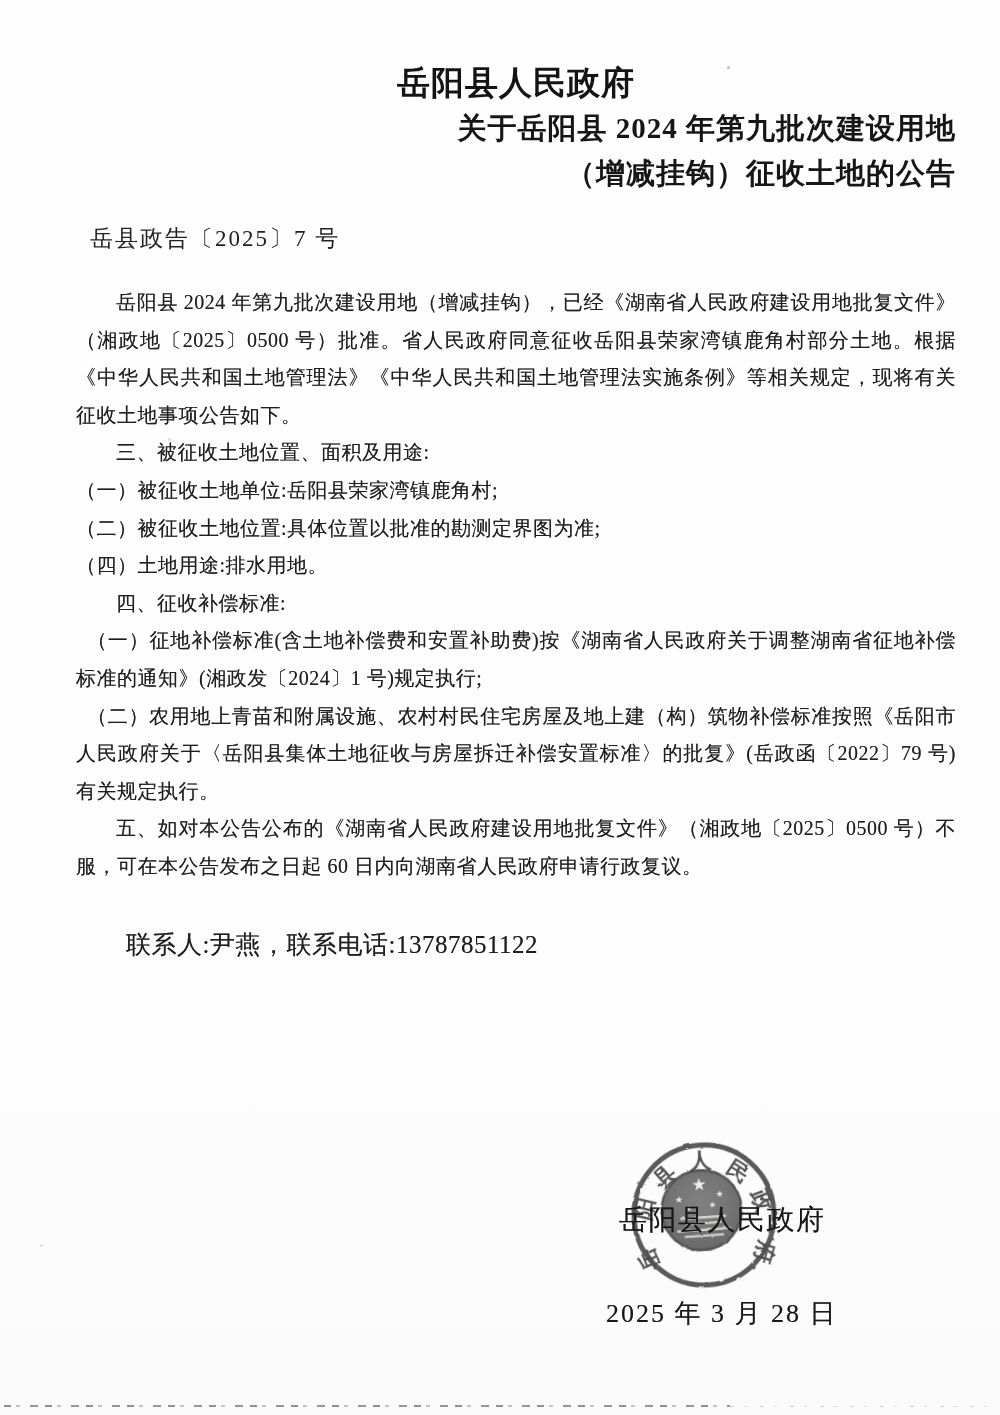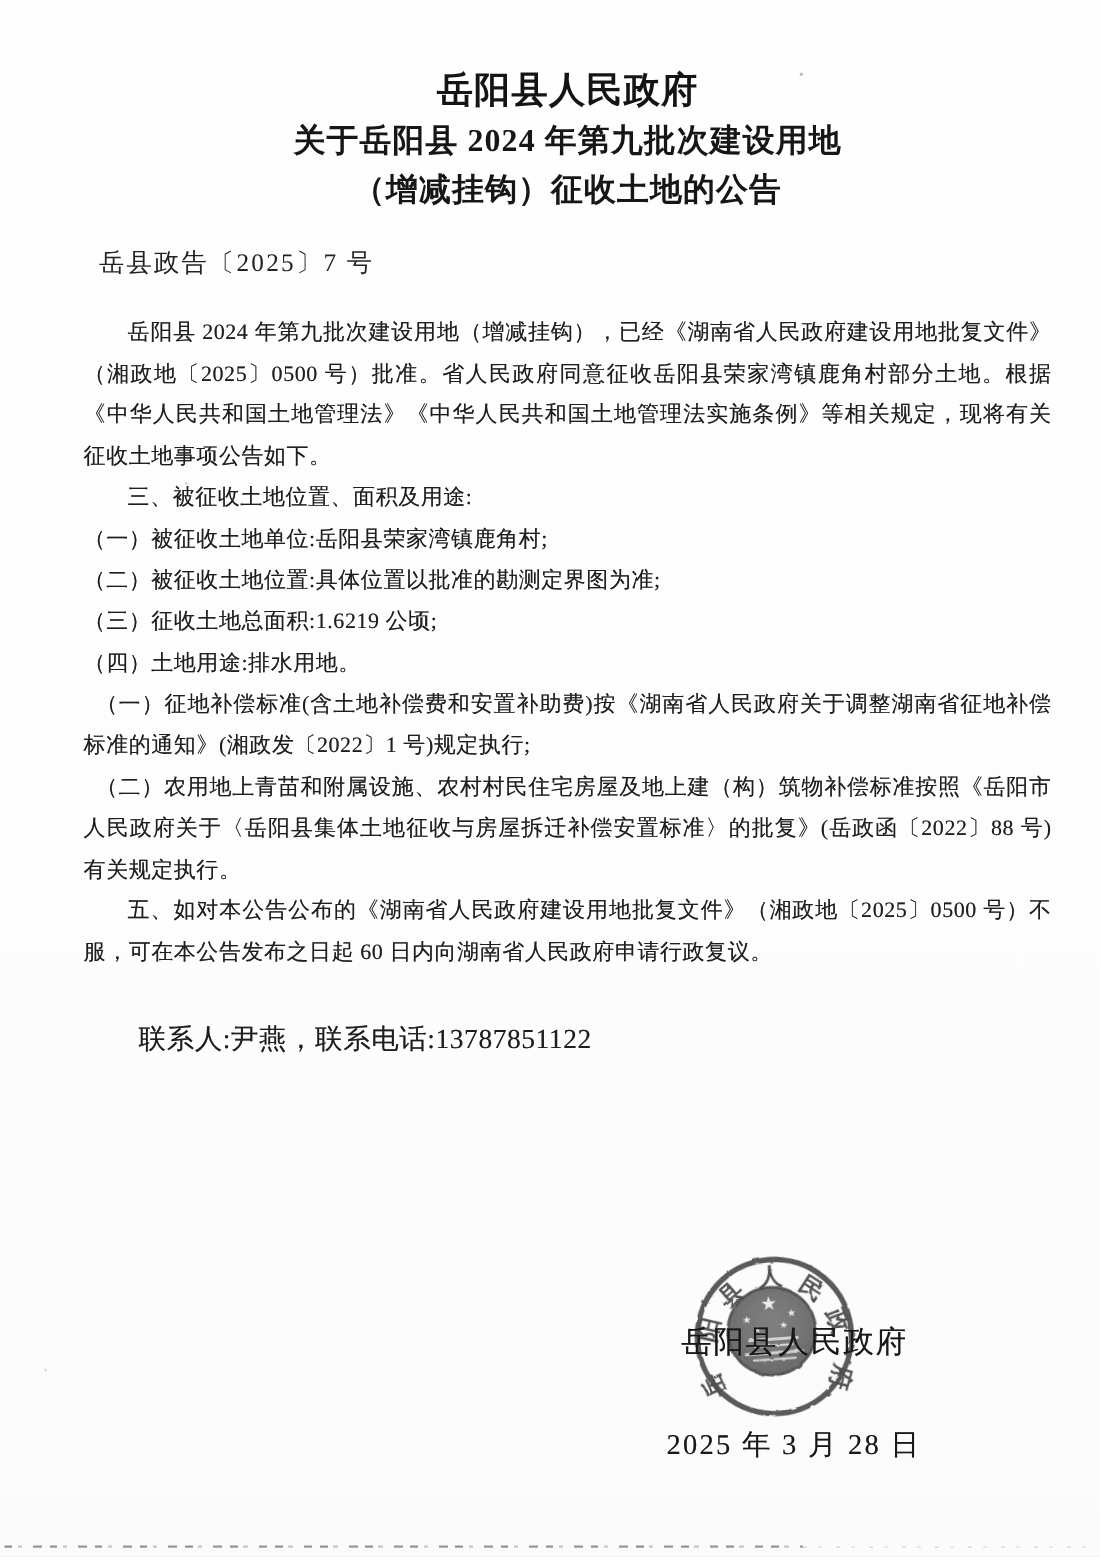--- a/index.html
+++ b/index.html
@@ -28,21 +28,21 @@
     font-weight:700;
     text-align:center;
     letter-spacing:1px;
     color:#141414;
   }
   .subtitle{
     margin:0;
     font-size:29px;
     line-height:45px;
     font-weight:700;
-    text-align:center;
+    text-align:right;
     letter-spacing:1px;
     color:#161616;
   }
   .doc-number{
     margin:27px 0 0 0;
     font-size:23px;
     line-height:32px;
     text-align:left;
     letter-spacing:2px;
     transform:translateX(14px);
@@ -132,24 +132,24 @@
     <div class="subtitle">关于岳阳县 2024 年第九批次建设用地</div>
     <div class="subtitle">（增减挂钩）征收土地的公告</div>
 
     <div class="doc-number">岳县政告〔2025〕7 号</div>
 
     <div class="body-text">
       <p class="p-indent">岳阳县 2024 年第九批次建设用地（增减挂钩），已经《湖南省人民政府建设用地批复文件》（湘政地〔2025〕0500 号）批准。省人民政府同意征收岳阳县荣家湾镇鹿角村部分土地。根据《中华人民共和国土地管理法》《中华人民共和国土地管理法实施条例》等相关规定，现将有关征收土地事项公告如下。</p>
       <p class="p-indent">三、被征收土地位置、面积及用途:</p>
       <p class="p-flush">（一）被征收土地单位:岳阳县荣家湾镇鹿角村;</p>
       <p class="p-flush">（二）被征收土地位置:具体位置以批准的勘测定界图为准;</p>
-      <p class="p-flush">（三）征收土地总面积:1.6219 公顷;</p>
       <p class="p-flush">（四）土地用途:排水用地。</p>
-      <p class="p-half">（一）征地补偿标准(含土地补偿费和安置补助费)按《湖南省人民政府关于调整湖南省征地补偿标准的通知》(湘政发〔2022〕1 号)规定执行;</p>
-      <p class="p-half">（二）农用地上青苗和附属设施、农村村民住宅房屋及地上建（构）筑物补偿标准按照《岳阳市人民政府关于〈岳阳县集体土地征收与房屋拆迁补偿安置标准〉的批复》(岳政函〔2022〕88 号)有关规定执行。</p>
+      <p class="p-indent">四、征收补偿标准:</p>
+      <p class="p-half">（一）征地补偿标准(含土地补偿费和安置补助费)按《湖南省人民政府关于调整湖南省征地补偿标准的通知》(湘政发〔2024〕1 号)规定执行;</p>
+      <p class="p-half">（二）农用地上青苗和附属设施、农村村民住宅房屋及地上建（构）筑物补偿标准按照《岳阳市人民政府关于〈岳阳县集体土地征收与房屋拆迁补偿安置标准〉的批复》(岳政函〔2022〕79 号)有关规定执行。</p>
       <p class="p-indent">五、如对本公告公布的《湖南省人民政府建设用地批复文件》（湘政地〔2025〕0500 号）不服，可在本公告发布之日起 60 日内向湖南省人民政府申请行政复议。</p>
     </div>
 
     <div class="contact-line">联系人:尹燕，联系电话:13787851122</div>
   </div>
 
   <div class="signature">岳阳县人民政府</div>
   <div class="sign-date">2025 年 3 月 28 日</div>
 
   <svg class="seal" viewBox="0 0 200 200" xmlns="http://www.w3.org/2000/svg">

